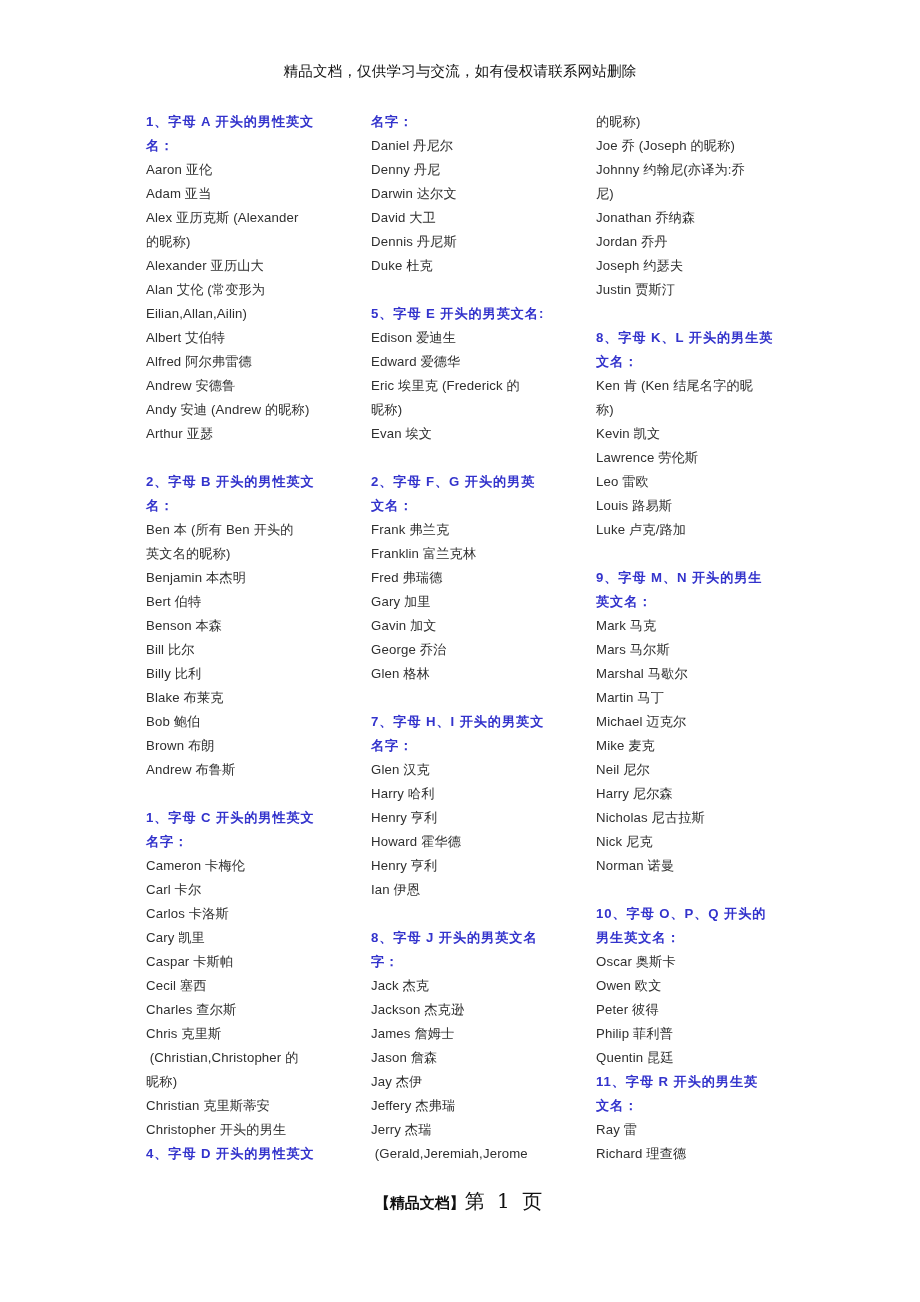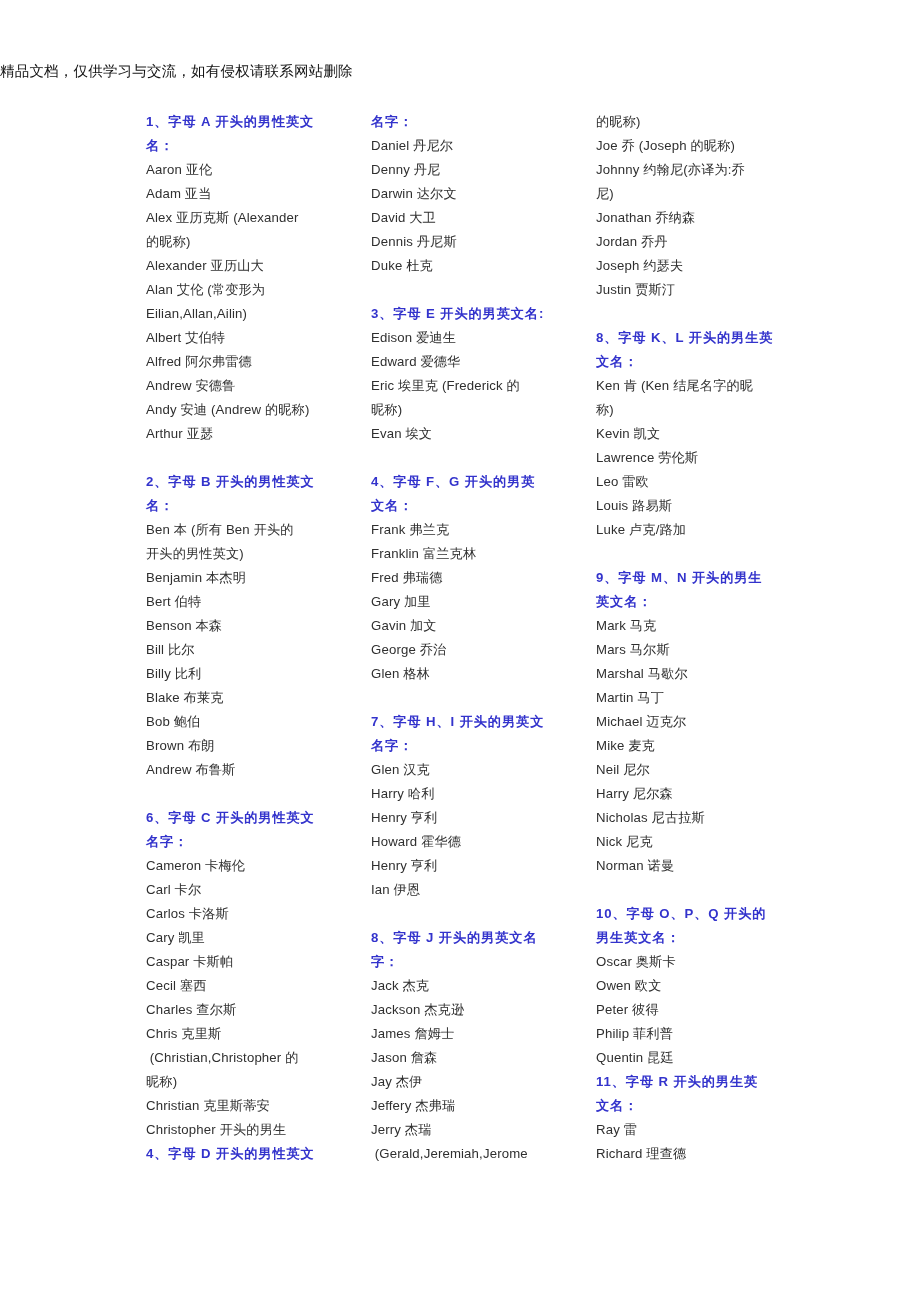--- a/index.html
+++ b/index.html
@@ -22,21 +22,21 @@
     width: 920px;
     height: 1302px;
     background: #ffffff;
   }
 
   .doc-header {
     position: absolute;
     left: 0;
     top: 62px;
     width: 920px;
-    text-align: left;
+    text-align: center;
     font-family: "DejaVu Serif", "Liberation Serif", serif;
     font-size: 14.5px;
     color: #111111;
     letter-spacing: 0.2px;
     white-space: nowrap;
   }
 
   .columns {
     position: absolute;
     left: 136px;
@@ -113,32 +113,32 @@
         <div class="line body">Eilian,Allan,Ailin)</div>
         <div class="line body">Albert 艾伯特</div>
         <div class="line body">Alfred 阿尔弗雷德</div>
         <div class="line body">Andrew 安德鲁</div>
         <div class="line body">Andy 安迪 (Andrew 的昵称)</div>
         <div class="line body">Arthur 亚瑟</div>
         <div class="line blank"> </div>
         <div class="line heading">2、字母 B 开头的男性英文</div>
         <div class="line heading">名：</div>
         <div class="line body">Ben 本 (所有 Ben 开头的</div>
-        <div class="line body">开头的男性英文)</div>
+        <div class="line body">英文名的昵称)</div>
         <div class="line body">Benjamin 本杰明</div>
         <div class="line body">Bert 伯特</div>
         <div class="line body">Benson 本森</div>
         <div class="line body">Bill 比尔</div>
         <div class="line body">Billy 比利</div>
         <div class="line body">Blake 布莱克</div>
         <div class="line body">Bob 鲍伯</div>
         <div class="line body">Brown 布朗</div>
         <div class="line body">Andrew 布鲁斯</div>
         <div class="line blank"> </div>
-        <div class="line heading">6、字母 C 开头的男性英文</div>
+        <div class="line heading">1、字母 C 开头的男性英文</div>
         <div class="line heading">名字：</div>
         <div class="line body">Cameron 卡梅伦</div>
         <div class="line body">Carl 卡尔</div>
         <div class="line body">Carlos 卡洛斯</div>
         <div class="line body">Cary 凯里</div>
         <div class="line body">Caspar 卡斯帕</div>
         <div class="line body">Cecil 塞西</div>
         <div class="line body">Charles 查尔斯</div>
         <div class="line body">Chris 克里斯</div>
         <div class="line body"> (Christian,Christopher 的</div>
@@ -149,28 +149,28 @@
       </div>
     <div class="column">
         <div class="line heading">名字：</div>
         <div class="line body">Daniel 丹尼尔</div>
         <div class="line body">Denny 丹尼</div>
         <div class="line body">Darwin 达尔文</div>
         <div class="line body">David 大卫</div>
         <div class="line body">Dennis 丹尼斯</div>
         <div class="line body">Duke 杜克</div>
         <div class="line blank"> </div>
-        <div class="line heading">3、字母 E 开头的男英文名:</div>
+        <div class="line heading">5、字母 E 开头的男英文名:</div>
         <div class="line body">Edison 爱迪生</div>
         <div class="line body">Edward 爱德华</div>
         <div class="line body">Eric 埃里克 (Frederick 的</div>
         <div class="line body">昵称)</div>
         <div class="line body">Evan 埃文</div>
         <div class="line blank"> </div>
-        <div class="line heading">4、字母 F、G 开头的男英</div>
+        <div class="line heading">2、字母 F、G 开头的男英</div>
         <div class="line heading">文名：</div>
         <div class="line body">Frank 弗兰克</div>
         <div class="line body">Franklin 富兰克林</div>
         <div class="line body">Fred 弗瑞德</div>
         <div class="line body">Gary 加里</div>
         <div class="line body">Gavin 加文</div>
         <div class="line body">George 乔治</div>
         <div class="line body">Glen 格林</div>
         <div class="line blank"> </div>
         <div class="line heading">7、字母 H、I 开头的男英文</div>
@@ -235,14 +235,17 @@
         <div class="line body">Philip 菲利普</div>
         <div class="line body">Quentin 昆廷</div>
         <div class="line heading">11、字母 R 开头的男生英</div>
         <div class="line heading">文名：</div>
         <div class="line body">Ray 雷</div>
         <div class="line body">Richard 理查德</div>
       </div>
 
   </div>
 
+  <div class="doc-footer">
+    <span class="fdoc">【精品文档】</span><span class="fpage">第 1 页</span>
+  </div>
 
 </div>
 
 </body></html>

